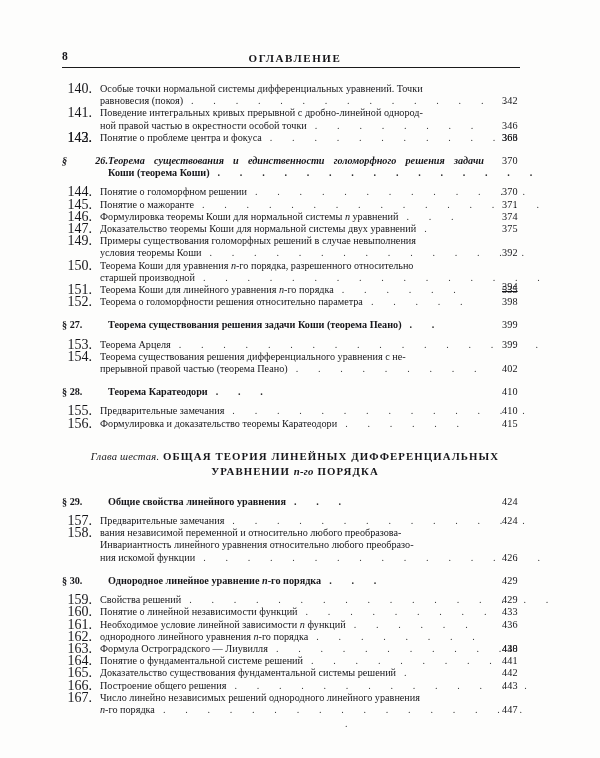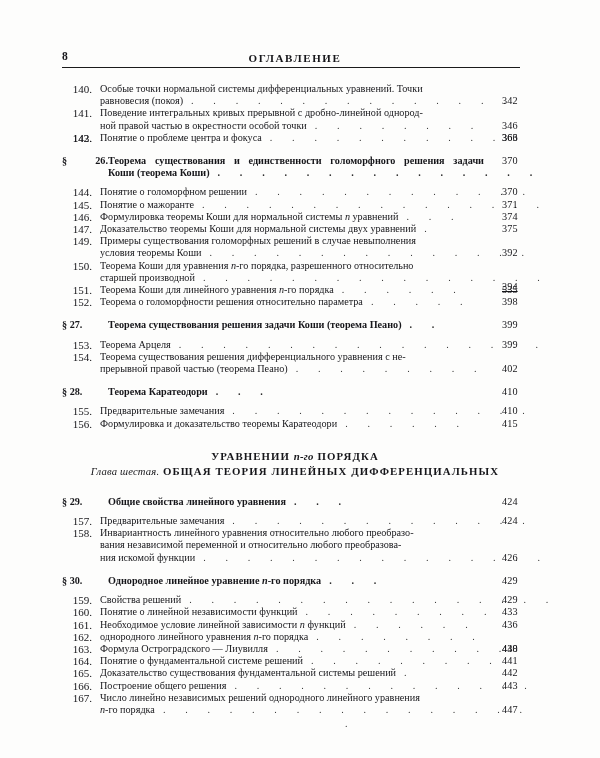--- a/index.html
+++ b/index.html
@@ -94,21 +94,21 @@
     padding-left: 38px;
     padding-right: 44px;
     position: relative;
   }
   .item .num {
     position: absolute;
     left: 0;
     top: 0;
     width: 30px;
     text-align: right;
-    font-size: 11px;
+    font-size: 14px;
   }
   .line {
     position: relative;
     white-space: nowrap;
   }
   .leader {
     display: inline;
     letter-spacing: 8.6px;
     color: #2a2a2a;
     font-size: 10.2px;
@@ -134,20 +134,21 @@
   .sec .sig {
     display: inline-block;
     width: 46px;
     font-weight: bold;
   }
   .sec .l1 {
     display: block;
     white-space: normal;
     text-align: justify;
     text-align-last: justify;
+    font-style: italic;
   }
   .sec .l2 {
     display: block;
     padding-left: 46px;
     white-space: nowrap;
   }
   .sec .pg { font-weight: normal; }
 
   
   .chapter {
@@ -268,33 +269,33 @@
       </div>
       <div class="row item">
         <div class="body"><span class="num">155.</span><span class="line">Предварительные  замечания<span class="leader">. . . . . . . . . . . . . .</span></span></div>
         <span class="pg" style="top: 0px;">410</span>
       </div>
       <div class="row item">
         <div class="body"><span class="num">156.</span><span class="line">Формулировка и доказательство теоремы Каратеодори<span class="leader">. . . . . .</span></span></div>
         <span class="pg" style="top: 0px;">415</span>
       </div>
       <div class="row chapter">
+        <span class="cl"><span class="glava">Глава шестая.</span> ОБЩАЯ ТЕОРИЯ ЛИНЕЙНЫХ ДИФФЕРЕНЦИАЛЬНЫХ</span>
         <span class="cl">УРАВНЕНИИ <span class="nro">n-го</span> ПОРЯДКА</span>
-        <span class="cl"><span class="glava">Глава шестая.</span> ОБЩАЯ ТЕОРИЯ ЛИНЕЙНЫХ ДИФФЕРЕНЦИАЛЬНЫХ</span>
       </div>
       <div class="row sec">
         <div class="body"><span class="line"><span class="sig">§ 29.</span>Общие свойства линейного уравнения<span class="leader">. . .</span></span></div>
         <span class="pg">424</span>
       </div>
       <div class="row item">
         <div class="body"><span class="num">157.</span><span class="line">Предварительные  замечания<span class="leader">. . . . . . . . . . . . . .</span></span></div>
         <span class="pg" style="top: 0px;">424</span>
       </div>
       <div class="row item">
-        <div class="body"><span class="num">158.</span><span class="cont">Инвариантность линейного уравнения относительно любого преобразо-</span><span class="cont">вания независимой переменной и относительно любого преобразова-</span><span class="line">ния искомой функции<span class="leader">. . . . . . . . . . . . . . . .</span></span></div>
+        <div class="body"><span class="num">158.</span><span class="cont">вания независимой переменной и относительно любого преобразова-</span><span class="cont">Инвариантность линейного уравнения относительно любого преобразо-</span><span class="line">ния искомой функции<span class="leader">. . . . . . . . . . . . . . . .</span></span></div>
         <span class="pg" style="top: 24.4px;">426</span>
       </div>
       <div class="row sec">
         <div class="body"><span class="line"><span class="sig">§ 30.</span>Однородное линейное уравнение <i class="it">n</i>-го порядка<span class="leader">. . .</span></span></div>
         <span class="pg">429</span>
       </div>
       <div class="row item">
         <div class="body"><span class="num">159.</span><span class="line">Свойства решений<span class="leader">. . . . . . . . . . . . . . . . .</span></span></div>
         <span class="pg" style="top: 0px;">429</span>
       </div>

